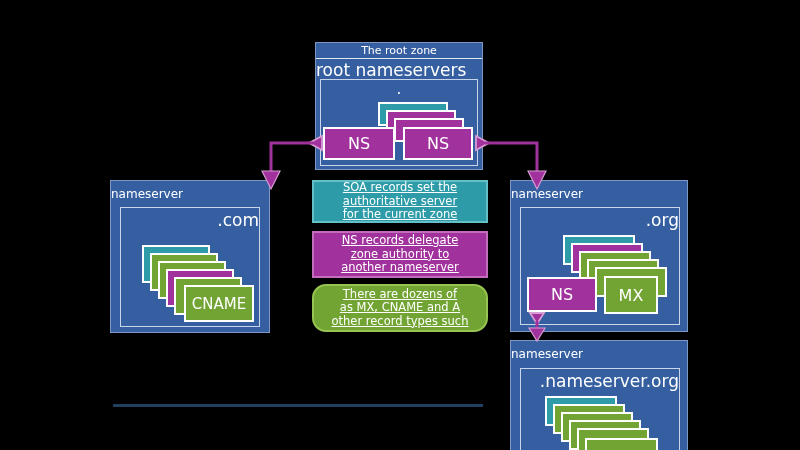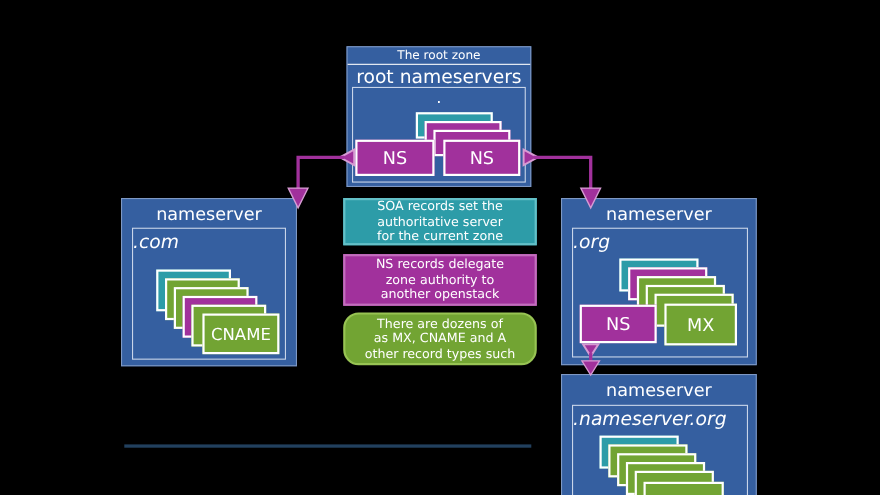--- a/index.html
+++ b/index.html
@@ -10,43 +10,43 @@
     margin-top:40px;
   }
   .nsbox{
     position:absolute;background:var(--box_blue);border:1px solid var(--box_blue_border);
     box-sizing:border-box;
   }
   .zone-bar{
     height:15px;line-height:15px;font-size:11px;text-align:center;
     border-bottom:1px solid rgba(255,255,255,.85);
   }
-  .box-title{text-align:center;font-size:17px;line-height:19px;padding-top:2px;}
-  .box-title.small{font-size:16px;padding-top:4px;}
+  .box-title{font-size:17px;line-height:19px;padding-top:2px;}
+  .box-title.small{font-size:12px;padding-top:4px;}
   .inner{
     position:absolute;border:1px solid var(--inner_border);box-sizing:border-box;
   }
-  .inner-label{text-align:left;font-size:17px;padding-top:2px;font-style:italic;}
+  .inner-label{text-align:right;font-size:17px;padding-top:2px;}
   .dot-label{text-align:center;font-size:15px;line-height:12px;padding-top:3px;}
   .stack{position:absolute;}
   .card{
     position:absolute;border:2px solid var(--card_border);box-sizing:border-box;
   }
   .stack .card{width:var(--cw);height:var(--ch);}
   .card.teal{background:var(--teal);}
   .card.magenta{background:var(--magenta);}
   .card.green{background:var(--green);}
   .label-card{
     display:flex;align-items:center;justify-content:center;
     font-size:16px;color:var(--text,#fff);
   }
   .legend{
     position:absolute;left:312px;width:176px;box-sizing:border-box;border:2px solid;
     display:flex;flex-direction:column;justify-content:center;text-align:center;
-    font-size:11.5px;line-height:13.5px;
+    font-size:11.5px;line-height:13.5px;text-decoration:underline;
   }
   .legend.teal{background:var(--teal);border-color:var(--teal_border);}
   .legend.magenta{background:var(--magenta);border-color:var(--magenta_border);align-items:center;}
   .legend.green{background:var(--green);border-color:var(--green_border);border-radius:14px;}
   .divider{position:absolute;left:113px;top:364px;width:370px;height:3px;background:var(--divider);}
   .arrows{position:absolute;left:0;top:0;z-index:10;pointer-events:none;}
   .arrow-line{stroke:var(--arrow);stroke-width:3;fill:none;}
   .arrow-head{fill:var(--arrow);stroke:var(--arrow_accent);stroke-width:1.2;}
   .arrow-tail{fill:var(--arrow);stroke:var(--arrow_accent);stroke-width:1.8;}
 </style>
@@ -86,21 +86,21 @@
   <div class="card green label-card" style="left:184px;top:245px;width:70px;height:37px;font-size:15px;">CNAME</div>
 
   <div class="legend teal" style="top:140px;height:43px;">
     <span>SOA records set the</span>
     <span>authoritative server</span>
     <span>for the current zone</span>
   </div>
   <div class="legend magenta" style="top:191px;height:47px;">
     <span>NS records delegate</span>
     <span>zone authority to</span>
-    <span>another openstack</span>
+    <span>another nameserver</span>
   </div>
   <div class="legend green" style="top:244px;height:48px;">
     <span>There are dozens of</span>
     <span>as MX, CNAME and A</span>
     <span>other record types such</span>
   </div>
 
   <div class="nsbox" style="left:510px;top:140px;width:178px;height:152px;">
     <div class="box-title small">nameserver</div>
     <div class="inner" style="left:9px;top:26px;width:160px;height:118px;">
@@ -108,21 +108,21 @@
     </div>
   </div>
   <div class="stack" style="left:563px;top:195px;--cw:72px;--ch:30px;">
       <div class="card teal" style="left: 0px; top: 0px;"></div>
       <div class="card magenta" style="left: 8px; top: 8px;"></div>
       <div class="card green" style="left: 16px; top: 16px;"></div>
       <div class="card green" style="left: 24px; top: 24px;"></div>
       <div class="card green" style="left: 32px; top: 32px;"></div>
     </div>
   <div class="card magenta label-card" style="left:527px;top:237px;width:70px;height:35px;">NS</div>
-  <div class="card green label-card" style="left:604px;top:236px;width:66px;height:38px;">MX</div>
+  <div class="card green label-card" style="left:604px;top:236px;width:54px;height:38px;">MX</div>
 
   <div class="nsbox" style="left:510px;top:300px;width:178px;height:145px;">
     <div class="box-title small">nameserver</div>
     <div class="inner" style="left:9px;top:27px;width:160px;height:111px;">
       <div class="inner-label">.nameserver.org</div>
     </div>
   </div>
   <div class="stack" style="left:545px;top:356px;--cw:72px;--ch:30px;">
       <div class="card teal" style="left: 0px; top: 0px;"></div>
       <div class="card green" style="left: 8px; top: 8px;"></div>

